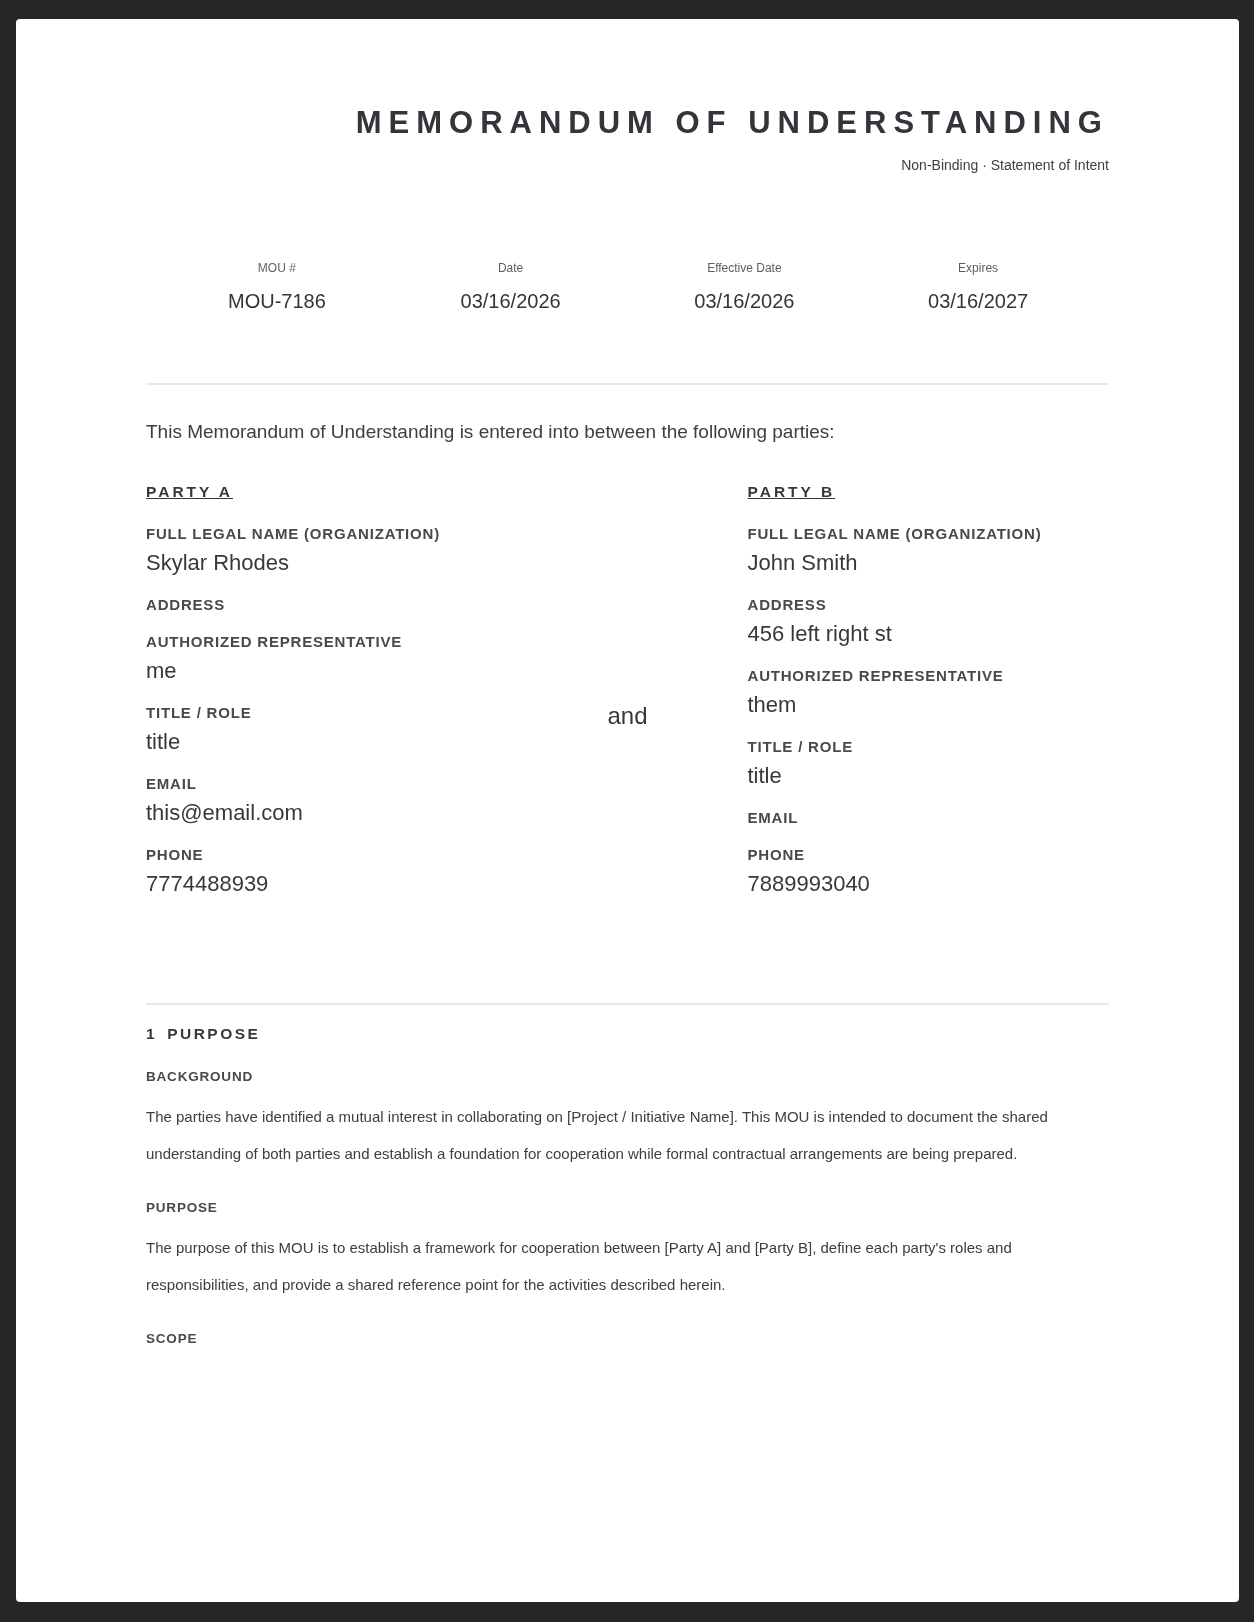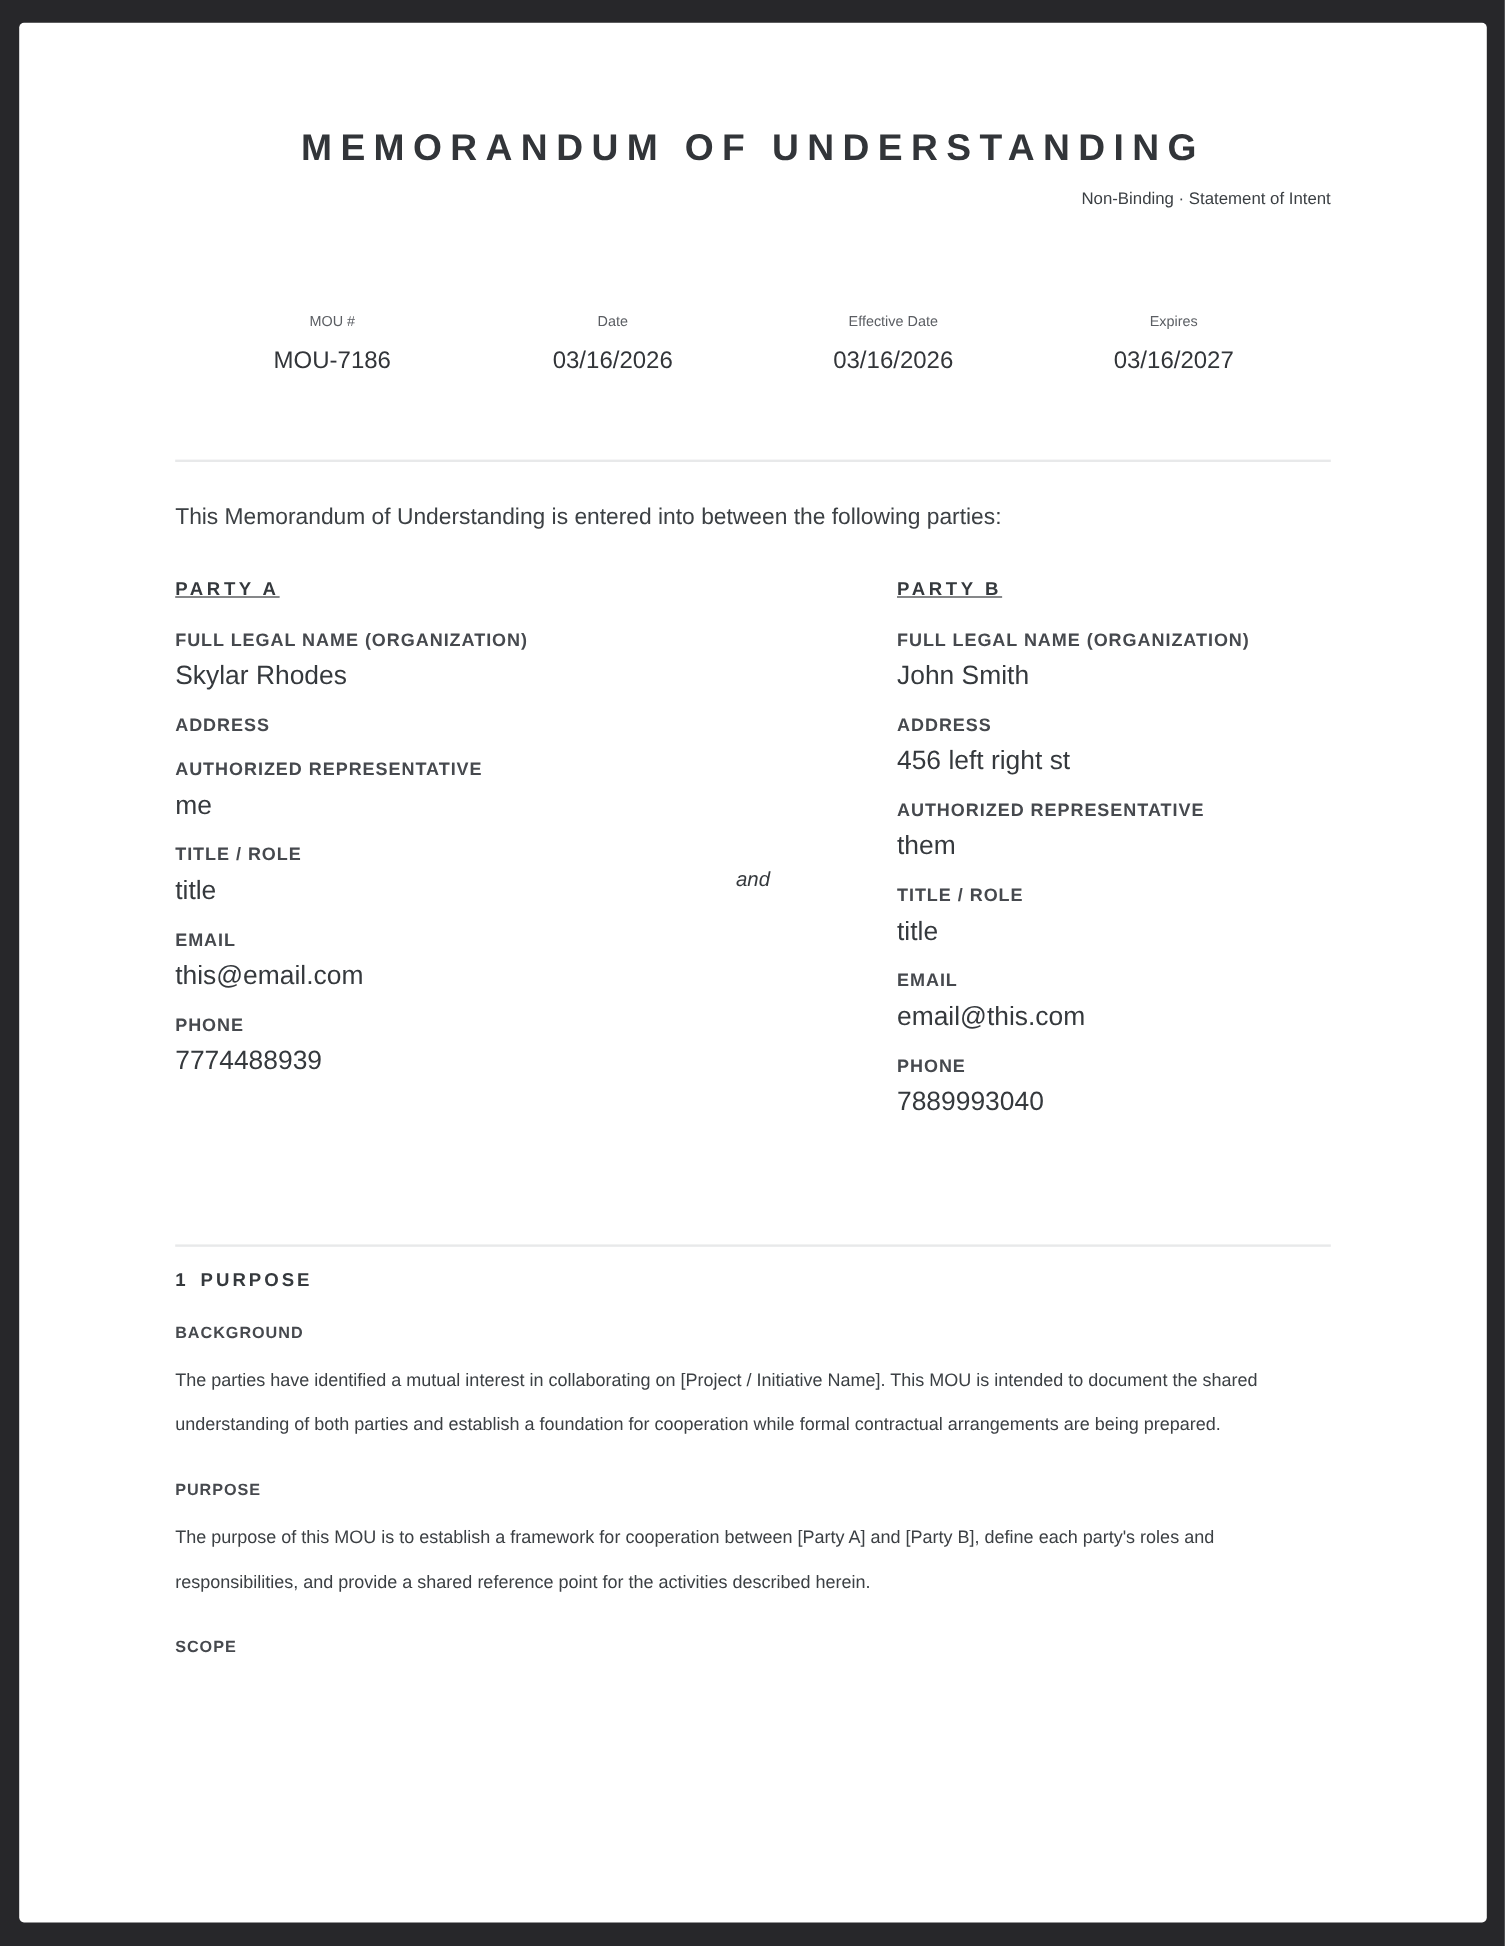--- a/index.html
+++ b/index.html
@@ -21,21 +21,21 @@
   }
   .page{
     position:absolute;
     left:16px; top:19px;
     width:1223px; height:1583px;
     background:var(--paper);
     border-radius:4px;
     padding:86px 130px 0 130px;
   }
   .doc-title{
-    text-align:center;
+    text-align:right;
     font-size:31px;
     font-weight:700;
     letter-spacing:7px;
     color:var(--ink-strong);
     line-height:1.15;
   }
   .doc-subtitle{
     text-align:right;
     margin-top:16px;
     font-size:14px;
@@ -95,22 +95,21 @@
   .field-value{
     font-size:22px;
     color:var(--ink);
   }
   .connector-cell{
     display:flex;
     align-items:center;
     justify-content:center;
   }
   .connector{
-    font-style:italic;
-    font-size:17px;
+    font-size:24px;
     color:var(--ink);
     margin-top:32px;
   }
   .section-heading{
     margin-top:20px;
     font-size:15.5px;
     font-weight:700;
     letter-spacing:2.5px;
     color:var(--ink);
   }
@@ -208,21 +207,20 @@
       <div class="field">
         <div class="field-label">AUTHORIZED REPRESENTATIVE</div>
         <div class="field-value">them</div>
       </div>
       <div class="field">
         <div class="field-label">TITLE / ROLE</div>
         <div class="field-value">title</div>
       </div>
       <div class="field">
         <div class="field-label">EMAIL</div>
-        <div class="field-value">email@this.com</div>
       </div>
       <div class="field">
         <div class="field-label">PHONE</div>
         <div class="field-value">7889993040</div>
       </div>
     </div>
 
   </div>
 
   <div class="divider second"></div>

